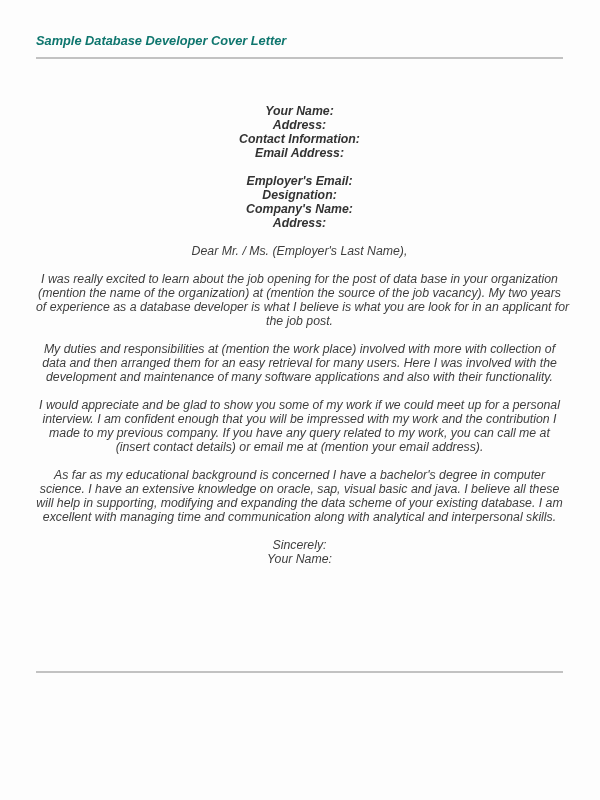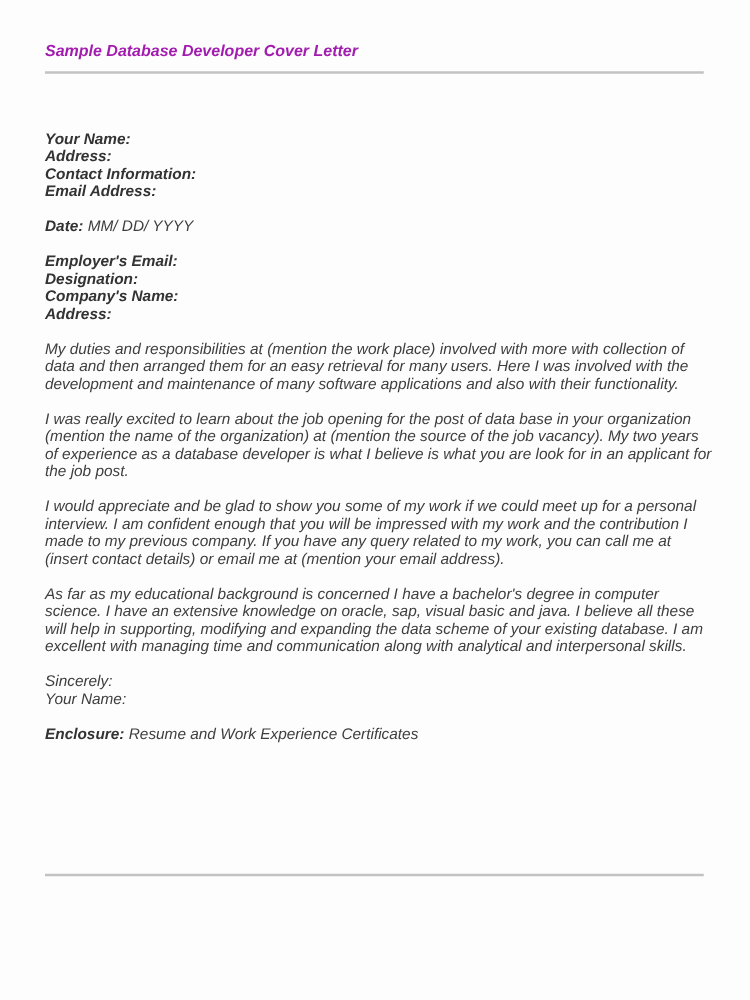--- a/index.html
+++ b/index.html
@@ -16,39 +16,40 @@
     width: 600px;
     height: 800px;
     padding: 0 37px 0 36px;
   }
   .doc-title {
     margin-top: 33px;
     font-size: 12.8px;
     line-height: 15px;
     font-weight: bold;
     font-style: italic;
-    color: #a21caf;
+    color: #0f766e;
     white-space: nowrap;
   }
   .rule {
     border: none;
     border-top: 2px solid #c2c2c2;
     margin: 9px 0 0 0;
     height: 0;
   }
   .rule.bottom { margin-top: 105px; }
   .content {
     margin-top: 45px;
     font-size: 12.3px;
     line-height: 14px;
     font-style: italic;
   }
   .block, .para {
     white-space: pre;
     margin: 0 0 14px 0;
+    text-align: center;
   }
   .bold-block { font-weight: bold; color: #333; }
   .inline-line { margin: 0 0 14px 0; white-space: nowrap; }
   .lbl { font-weight: bold; color: #333; }
 </style>
 </head>
 <body>
 
 <div class="page">
 
@@ -56,49 +57,48 @@
 
   <hr class="rule top">
 
   <div class="content">
 
     <div class="block bold-block">Your Name:
 Address:
 Contact Information:
 Email Address:</div>
 
-    <div class="inline-line"><span class="lbl">Date:</span> <span>MM/ DD/ YYYY</span></div>
 
     <div class="block bold-block">Employer's Email:
 Designation:
 Company's Name:
 Address:</div>
 
+    <div class="block">Dear Mr. / Ms. (Employer's Last Name),</div>
 
     <div>
-        <div class="para">My duties and responsibilities at (mention the work place) involved with more with collection of
-data and then arranged them for an easy retrieval for many users. Here I was involved with the
-development and maintenance of many software applications and also with their functionality.</div>
         <div class="para">I was really excited to learn about the job opening for the post of data base in your organization
 (mention the name of the organization) at (mention the source of the job vacancy). My two years
 of experience as a database developer is what I believe is what you are look for in an applicant for
 the job post.</div>
+        <div class="para">My duties and responsibilities at (mention the work place) involved with more with collection of
+data and then arranged them for an easy retrieval for many users. Here I was involved with the
+development and maintenance of many software applications and also with their functionality.</div>
         <div class="para">I would appreciate and be glad to show you some of my work if we could meet up for a personal
 interview. I am confident enough that you will be impressed with my work and the contribution I
 made to my previous company. If you have any query related to my work, you can call me at
 (insert contact details) or email me at (mention your email address).</div>
         <div class="para">As far as my educational background is concerned I have a bachelor's degree in computer
 science. I have an extensive knowledge on oracle, sap, visual basic and java. I believe all these
 will help in supporting, modifying and expanding the data scheme of your existing database. I am
 excellent with managing time and communication along with analytical and interpersonal skills.</div>
       </div>
 
 
     <div class="block">Sincerely:
 Your Name:</div>
 
-    <div class="inline-line"><span class="lbl">Enclosure:</span> <span>Resume and Work Experience Certificates</span></div>
 
   </div>
 
   <hr class="rule bottom">
 
 </div>
 
 </body></html>

